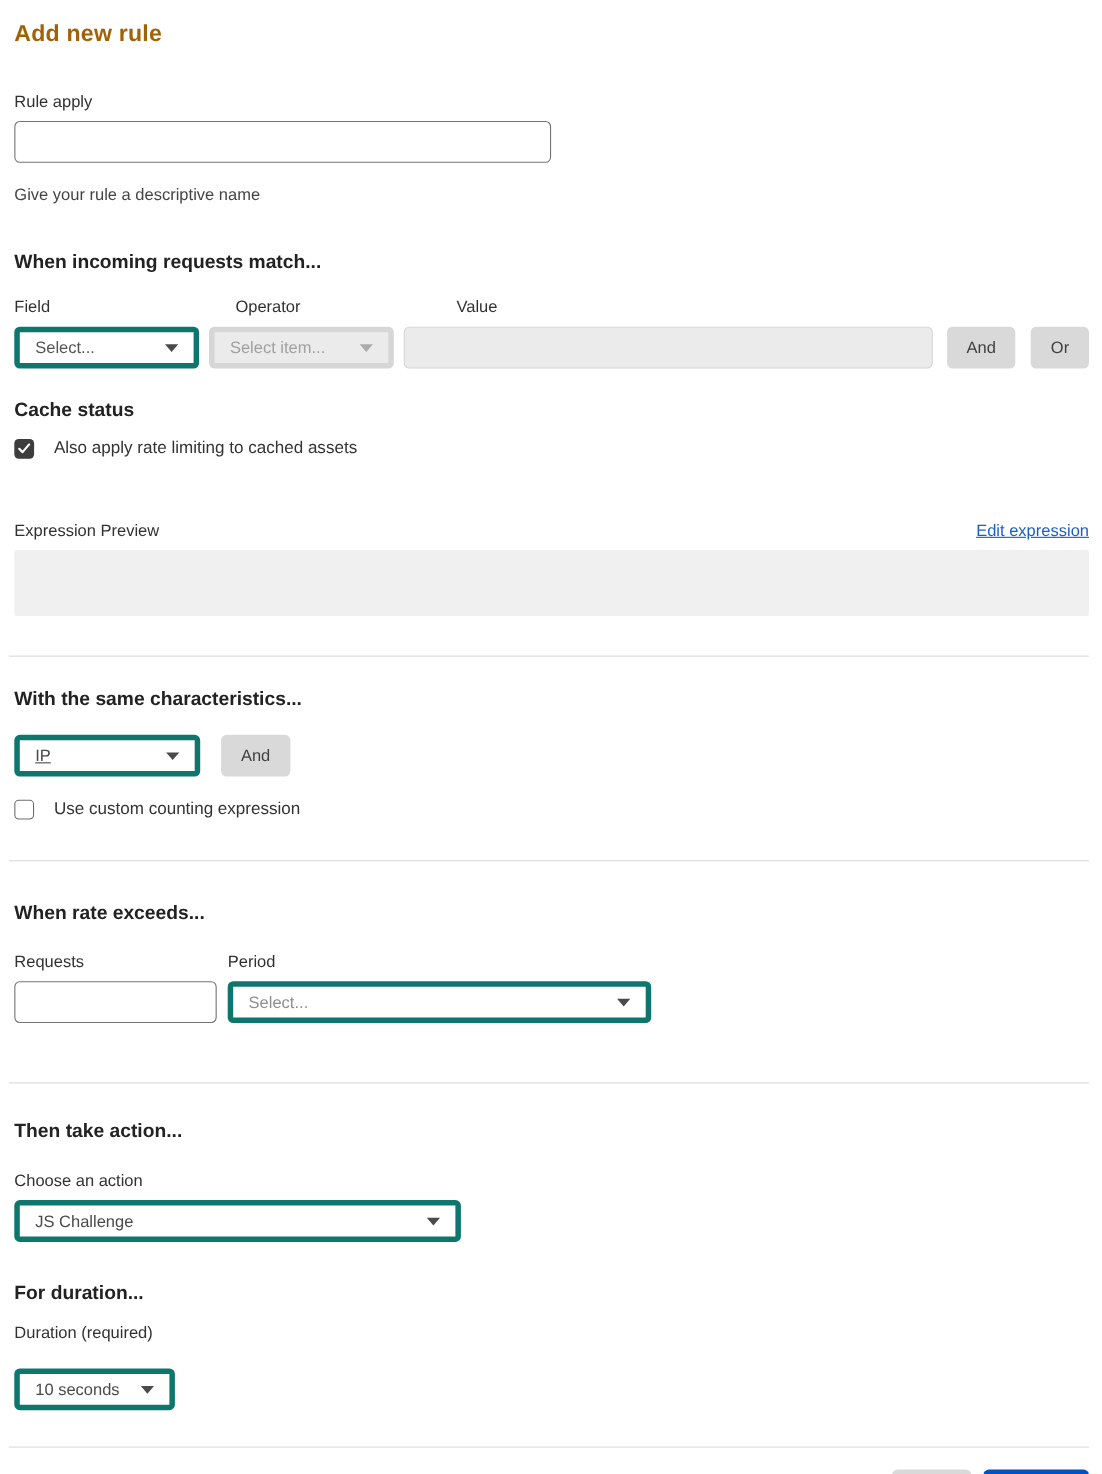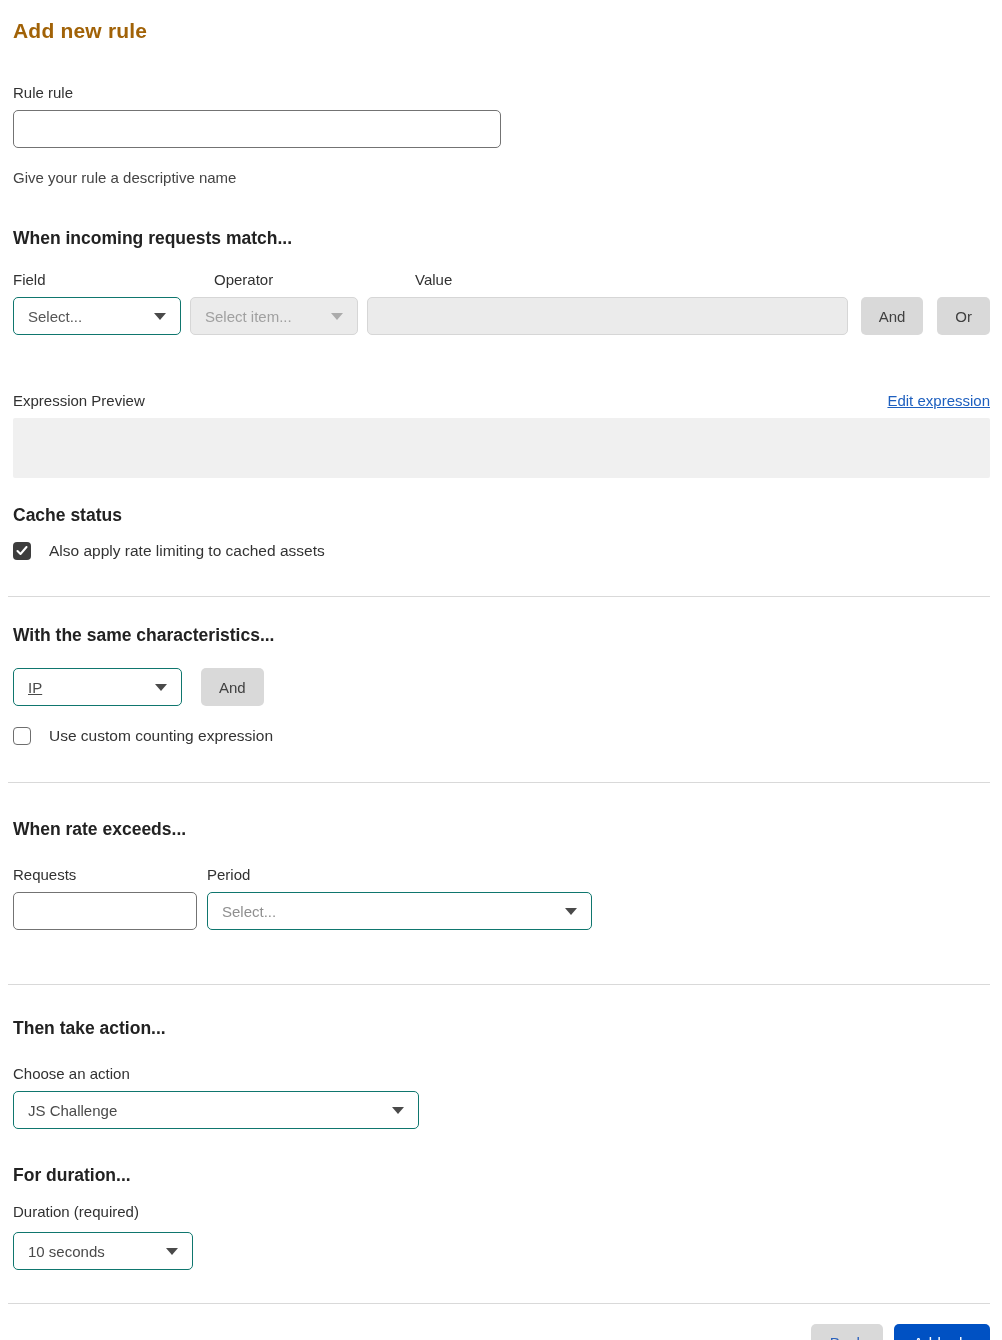--- a/index.html
+++ b/index.html
@@ -22,21 +22,21 @@
     display: block; width: 100%; height: 38px;
     border: 1px solid #737373; border-radius: 5px;
     background: #fff; font-family: inherit; font-size: 15px;
     padding: 0 12px; color: #313131; outline: none;
   }
   .text-input:disabled, .input-disabled {
     background: #ebebeb; border: 1px solid #d6d6d6;
   }
 
   .select {
-    height: 38px; border: 1px solid #0f766e; border-radius: 5px;
+    height: 38px; border: 5px solid #0f766e; border-radius: 5px;
     background: #fff; display: flex; align-items: center;
     justify-content: space-between; padding: 0 14px;
     font-size: 15px; color: #4a4a4a; cursor: pointer;
   }
   .select.disabled {
     background: #ebebeb; border-color: #d6d6d6; color: #a0a0a0; cursor: default;
   }
   .select .placeholder { color: #8f8f8f; }
   .caret {
     width: 0; height: 0; border-left: 6px solid transparent;
@@ -93,21 +93,21 @@
   .footer-buttons { display: flex; justify-content: flex-end; gap: 11px; margin-top: 20px; }
 </style>
 </head>
 <body>
 
 <div class="container">
 
   <div class="page-title">Add new rule</div>
 
   <div style="margin-top: 41px;">
-    <div class="field-label">Rule rule</div>
+    <div class="field-label">Rule apply</div>
     <div style="margin-top: 9px; width: 488px;">
       <input class="text-input" type="text" value="" style="">
     </div>
     <div class="helper-text">Give your rule a descriptive name</div>
   </div>
 
   <div style="margin-top: 42px;">
     <div class="section-heading">When incoming requests match...</div>
 
     <div class="match-labels">
@@ -124,42 +124,42 @@
       <div class="select disabled col-operator">
         <span>Select item...</span>
         <span class="caret"></span>
       </div>
       <div class="col-value" style="margin-right: 13px;">
         <input class="text-input input-disabled" type="text" disabled="" value="" style="">
       </div>
       <button class="btn-gray" style="margin-right: 14px;">And</button>
       <button class="btn-gray">Or</button>
     </div>
-  </div>
-
-  <div style="margin-top: 57px;">
-    <div class="row" style="justify-content: space-between; align-items: flex-end;">
-      <div class="field-label">Expression Preview</div>
-      <a class="link">Edit expression</a>
-    </div>
-    <div class="preview-box"></div>
   </div>
 
   <div style="margin-top: 27px;">
     <div class="section-heading">Cache status</div>
     <div class="checkbox-row" style="margin-top: 16px;">
       <span class="checkbox checked">
         <svg width="12" height="10" viewBox="0 0 12 10">
           <path d="M1.5 5l3 3 6-7" stroke="#ffffff" stroke-width="2" fill="none" stroke-linecap="round" stroke-linejoin="round"></path>
         </svg>
       </span>
       <span class="checkbox-label">Also apply rate limiting to cached assets</span>
     </div>
   </div>
 
+  <div style="margin-top: 57px;">
+    <div class="row" style="justify-content: space-between; align-items: flex-end;">
+      <div class="field-label">Expression Preview</div>
+      <a class="link">Edit expression</a>
+    </div>
+    <div class="preview-box"></div>
+  </div>
+
   <hr class="divider" style="margin-top: 36px;">
 
   <div style="margin-top: 28px;">
     <div class="section-heading">With the same characteristics...</div>
     <div class="row" style="margin-top: 22px; align-items: center;">
       <div class="select" style="width: 169px; text-decoration: underline;">
         <span>IP</span>
         <span class="caret"></span>
       </div>
       <button class="btn-gray" style="margin-left: 19px;">And</button>
@@ -196,21 +196,21 @@
     <div class="field-label" style="margin-top: 26px;">Choose an action</div>
     <div class="select" style="margin-top: 9px; width: 406px;">
       <span>JS Challenge</span>
       <span class="caret"></span>
     </div>
   </div>
 
   <div style="margin-top: 36px;">
     <div class="section-heading">For duration...</div>
     <div class="field-label" style="margin-top: 17px;">Duration (required)</div>
-    <div class="select" style="margin-top: 12px; width: 180px;">
+    <div class="select" style="margin-top: 24px; width: 146px;">
       <span>10 seconds</span>
       <span class="caret"></span>
     </div>
   </div>
 
   <hr class="divider" style="margin-top: 33px;">
 
   <div class="footer-buttons">
     <button class="btn-back">Back</button>
     <button class="btn-primary">Add rule</button>

